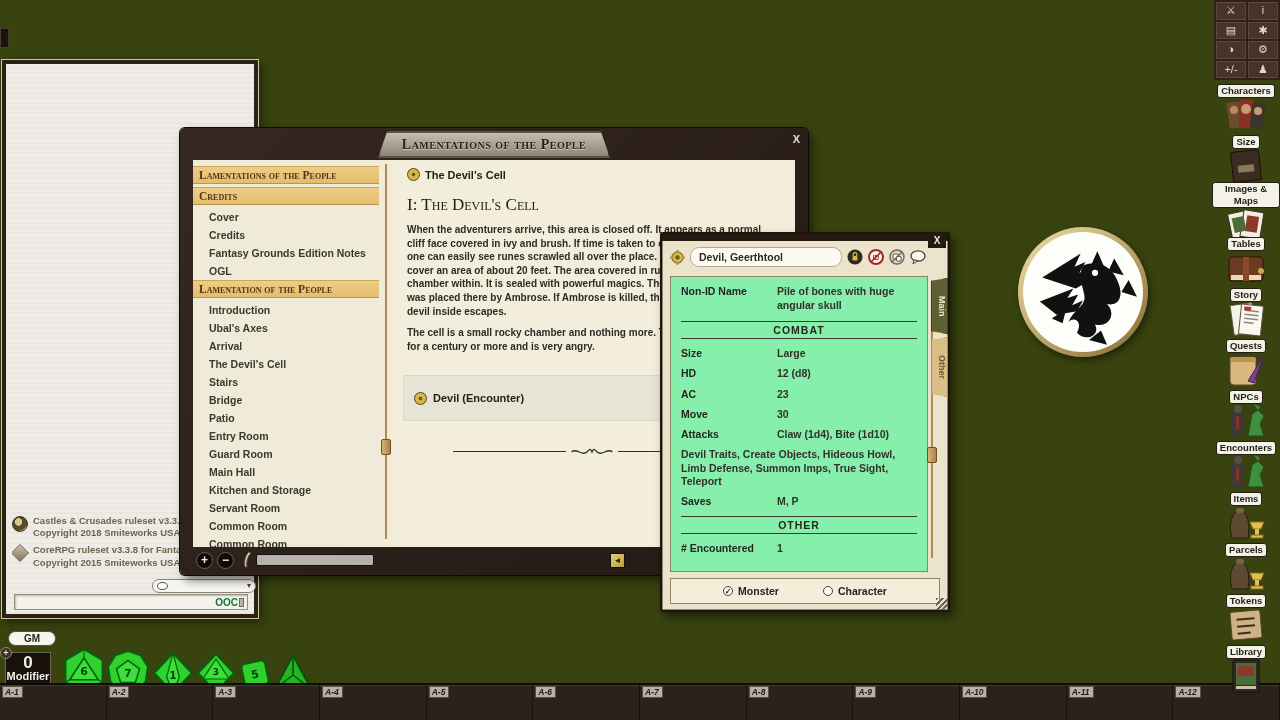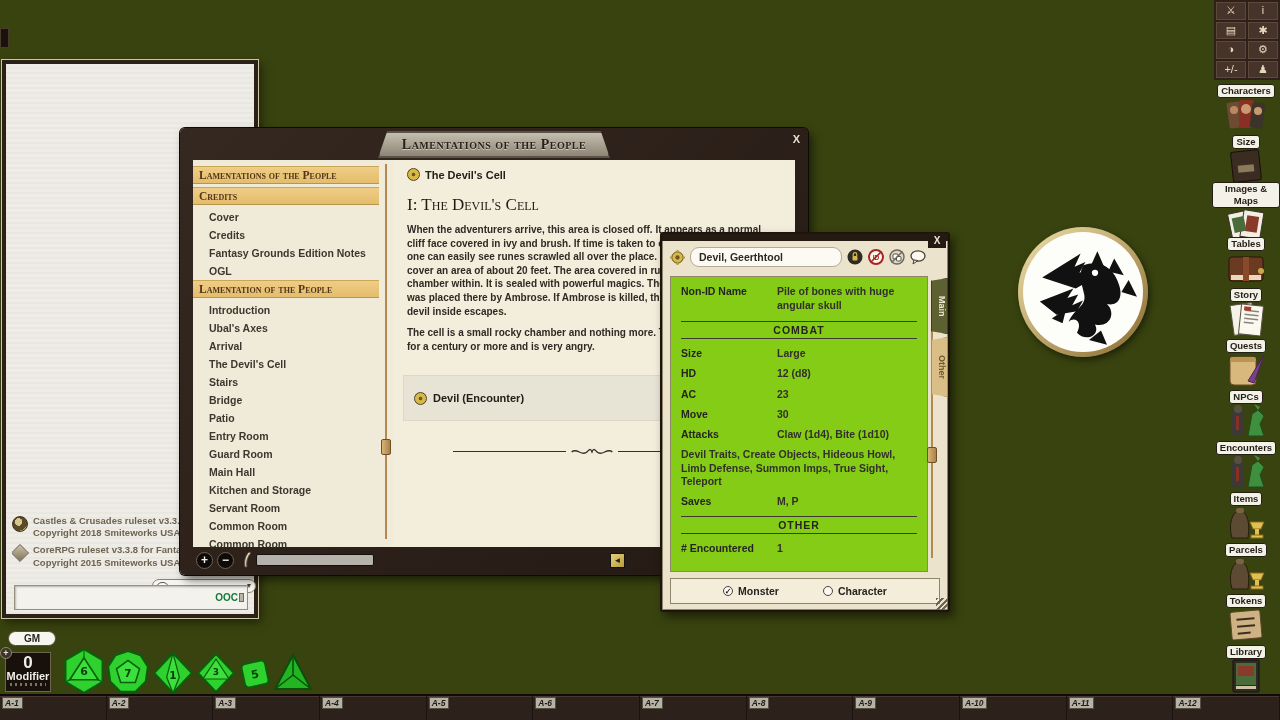--- a/index.html
+++ b/index.html
@@ -17,40 +17,40 @@
   .chat-entries { position:absolute; left:6px; right:2px; bottom:40px; overflow:hidden; }
   .entry { display:flex; gap:5px; margin-bottom:5px; align-items:flex-start; }
   .entry-icon { width:16px; height:16px; flex:0 0 16px; margin-top:1px; }
   .entry-icon.cnc { border-radius:50%; background:radial-gradient(circle at 40% 35%, #d8c78d 0 30%, #5a4a28 31% 70%, #b9a76f 71%); border:1px solid #3c2f18; }
   .entry-icon.core { background:linear-gradient(135deg,#cfc3a4,#7e745c); transform:rotate(45deg) scale(.8); border:1px solid #3c362a; }
   .entry-text { font-size:9.5px; line-height:1.3; color:#6f6350; font-weight:bold; white-space:nowrap; }
   .chat-dd { position:absolute; bottom:21px; left:146px; width:104px; height:14px; background:#f7f5ef;
     border:1px solid #8a8273; border-radius:8px; display:flex; align-items:center; padding:0 4px; }
   .chat-dd .bubble { width:11px; height:8px; border:1px solid #555; border-radius:50%; background:#fff; }
   .chat-dd .caret { margin-left:auto; font-size:8px; color:#444; line-height:1; }
-  .chat-input { position:absolute; bottom:4px; left:8px; right:6px; height:25px; background:#f4f2ec;
+  .chat-input { position:absolute; bottom:4px; left:8px; right:6px; height:16px; background:#f4f2ec;
     border:1px solid #97907f; box-shadow:inset 1px 1px 2px rgba(0,0,0,.25); display:flex; align-items:center; justify-content:flex-end; padding:0 3px; }
   .ooc { color:#127a39; font-weight:bold; font-size:10px; }
   .ooc-caret { width:5px; height:9px; background:#b9b4a6; border:1px solid #6f695c; margin-left:1px; }
 
   #gm-pill { left:8px; top:631px; width:48px; height:15px; background:#f7f5ef; border:1px solid #55503f;
     border-radius:8px; text-align:center; font-size:10px; font-weight:bold; color:#2a2620; line-height:14px; }
 
   
   #modifier { left:5px; top:652px; width:46px; height:40px; background:#17100b; border:1px solid #6e6453; text-align:center; color:#f2efe8; }
   #modifier .val { font-size:17px; font-weight:bold; line-height:18px; margin-top:1px; }
   #modifier .lbl { font-size:11px; font-weight:bold; line-height:9px; }
   #modifier .ticks { margin:2px 4px 0; height:3px; background:repeating-linear-gradient(90deg,#7c7260 0 2px,transparent 2px 5px); }
   #mod-plus { left:0px; top:647px; width:12px; height:12px; border-radius:50%; background:#3b332a; border:1px solid #90866f;
     color:#e8e2d2; font-size:9px; line-height:10px; text-align:center; font-weight:bold; }
   .die { position:absolute; top:648px; }
   .die text { font-weight:bold; fill:#063c06; font-family:"DejaVu Sans", sans-serif; }
 
   
-  #hotbar { left:0; bottom:0; width:1280px; height:26px; background:#2d211c; border-top:2px solid #0f0a07; display:flex;justify-content:space-between; }
+  #hotbar { left:0; bottom:0; width:1280px; height:37px; background:#2d211c; border-top:2px solid #0f0a07; display:flex;justify-content:space-between; }
   .slot { flex:1; position:relative; border-right:1px solid #1c1310; box-shadow:inset 0 1px 0 #473730; }
   .slot .tag { position:absolute; top:1px; left:2px; background:#b7b2a6; color:#201c16; font-size:8.5px; font-weight:bold;
     font-style:italic; padding:0 3px 0 2px; border:1px solid #55503f; line-height:10px; }
 
   
   #tools { right:0; top:0; width:66px; height:80px; background:#2e211a; display:grid;
     grid-template-columns:1fr 1fr; gap:2px; padding:2px; }
   .tool { background:#46342a; border:1px solid #5d483a; color:#e5d9bd; font-size:11px; display:flex;
     align-items:center; justify-content:center; line-height:1; }
 
@@ -108,21 +108,21 @@
   #sheet { left:660px; top:232px; width:290px; height:380px; background:#ece3cc; border:2px solid #1d150d;
     border-radius:3px; box-shadow:0 0 0 1px #8f8669 inset, 4px 5px 10px rgba(0,0,0,.5); }
   #sheet-top { position:absolute; top:0; left:0; right:0; height:7px; background:#241a12; }
   #sheet-close { position:absolute; top:-1px; right:2px; width:18px; height:15px; background:#241a12;
     color:#ece4d2; font-size:10px; font-weight:bold; text-align:center; line-height:15px; }
   #sheet-head { position:absolute; top:10px; left:8px; right:22px; height:26px; display:flex; align-items:center; gap:5px; }
   .gear-gold { width:15px; height:15px; }
   #name-field { flex:1; height:20px; background:#fcfaf3; border:1px solid #b3ab96; border-radius:9px;
     font-size:10.5px; font-weight:bold; color:#2c2922; line-height:18px; padding:0 8px; }
   .head-ico { width:16px; height:16px; flex:0 0 16px; }
-  #sheet-body { position:absolute; left:8px; right:20px; top:42px; bottom:38px; background:#84cc16;
+  #sheet-body { position:absolute; left:8px; right:20px; top:42px; bottom:38px; background:#86efac;
     border:1px solid #8f8669; padding:8px 10px 0; overflow:hidden; }
   .field-row { display:flex; font-size:10.5px; line-height:1.3; margin-bottom:6.5px; }
   .field-row .fl { width:96px; flex:0 0 96px; font-weight:bold; color:#262420; }
   .field-row .fv { color:#33302a; font-weight:bold; }
   .sec-head { border-top:1px solid #3d3a33; border-bottom:1px solid #3d3a33; text-align:center;
     font-size:10.5px; font-weight:bold; letter-spacing:1px; color:#262420; padding:2px 0; margin:2px 0 8px; }
   #sheet-scroll { position:absolute; right:10px; top:48px; bottom:44px; width:12px; }
   .tab { position:absolute; right:0; width:17px; writing-mode:vertical-rl; text-align:center; font-size:9px;
     font-weight:bold; clip-path:polygon(0 5%,100% 0,100% 100%,0 95%); }
   #tab-main { top:44px; height:56px; background:#5d6132; color:#efe9d2; border:1px solid #3d411c; }

